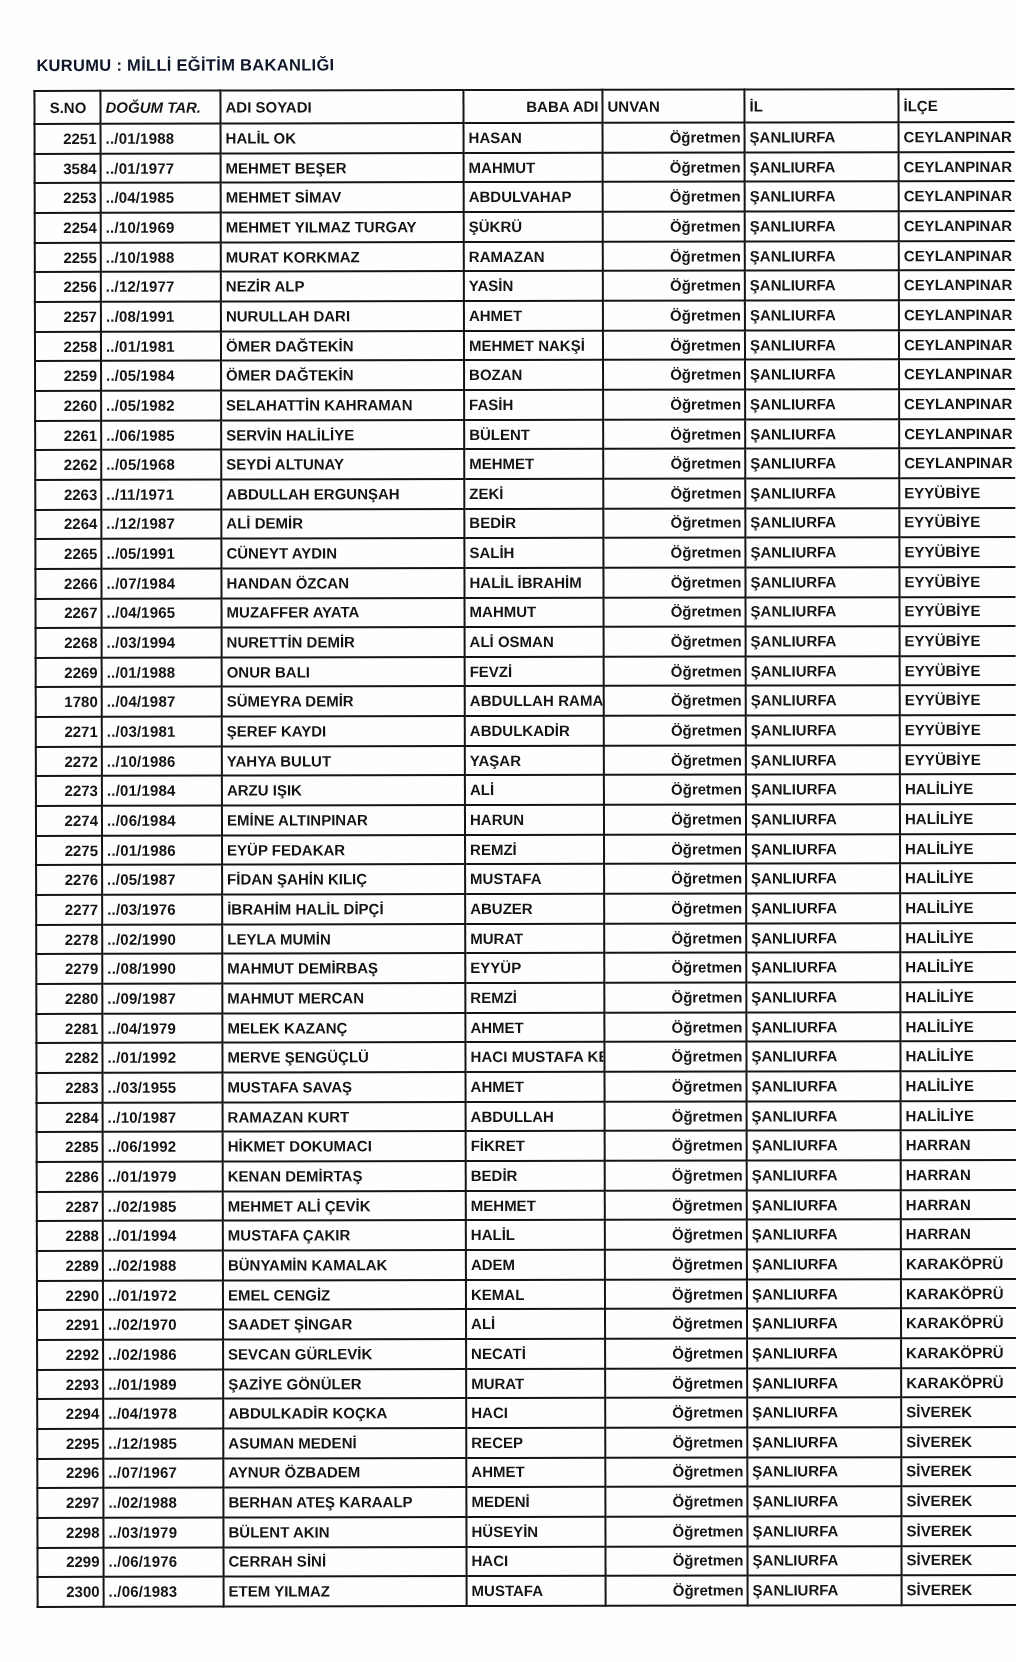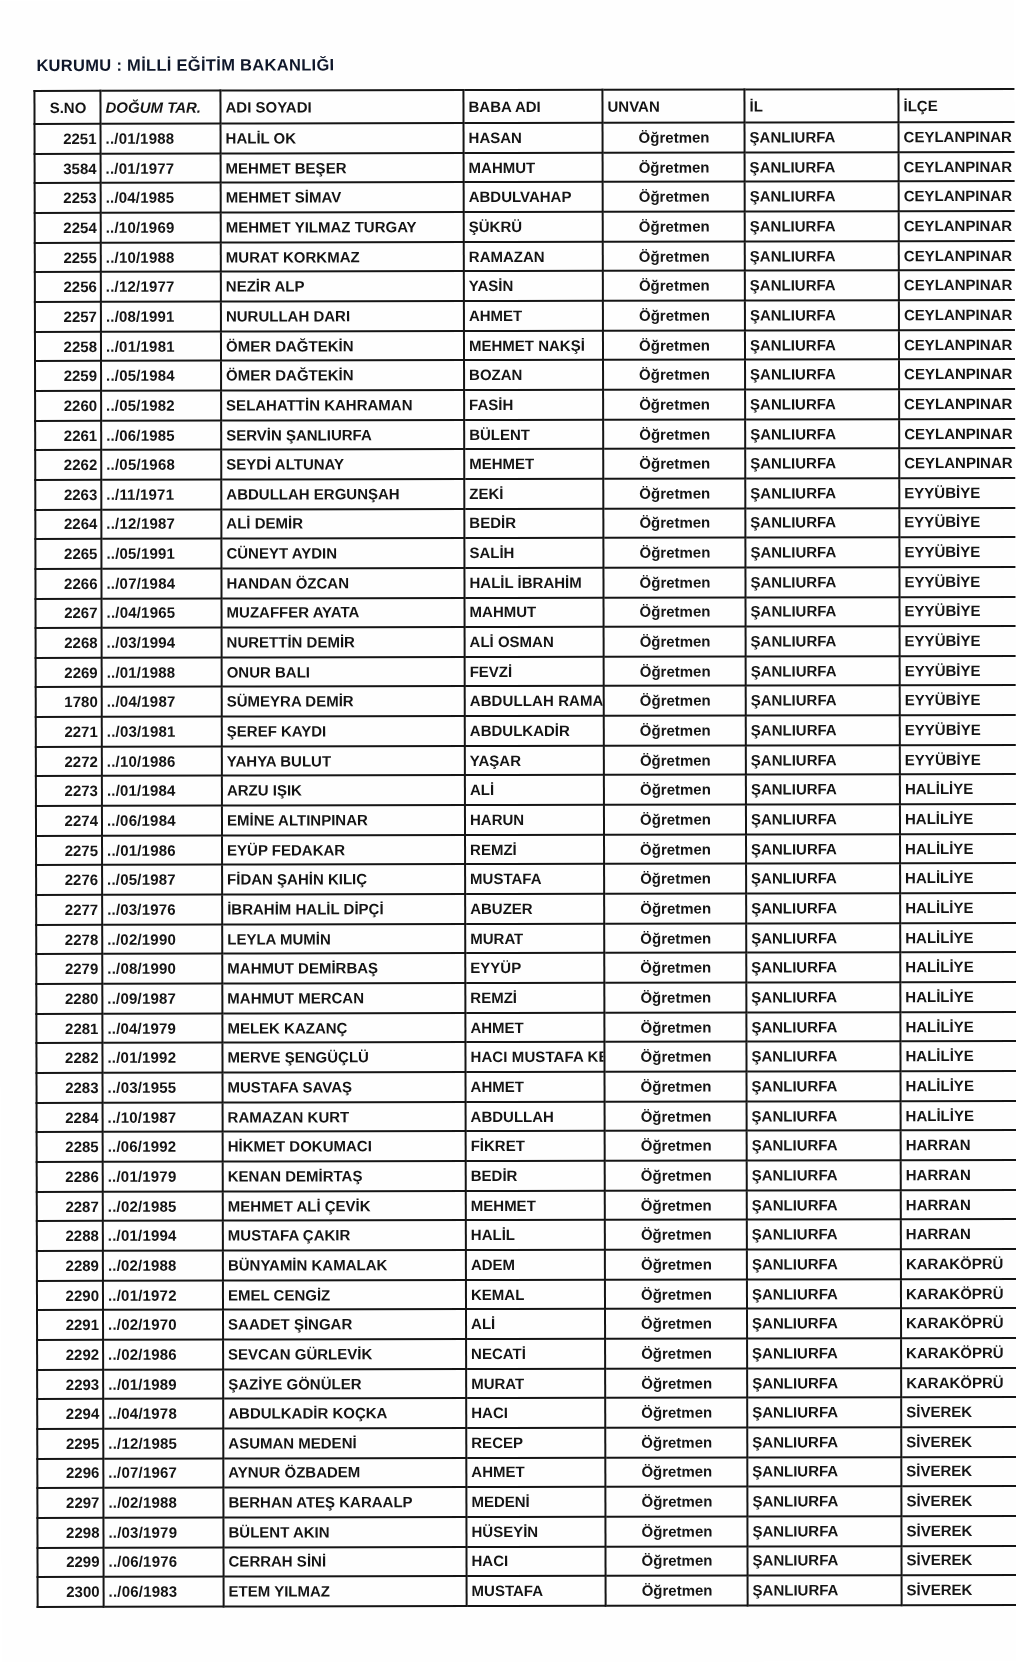--- a/index.html
+++ b/index.html
@@ -46,28 +46,28 @@
     overflow: hidden;
     white-space: nowrap;
     vertical-align: middle;
     line-height: 1.05;
   }
   table.personnel thead tr { height: 33px; }
   table.personnel tbody tr { height: 29.66px; }
   th.col0 { width: 57px;  text-align: center; padding-left: 2px; }
   th.col1 { width: 111px; text-align: left; font-size: 14.5px; font-style: italic; }
   th.col2 { width: 234px; text-align: left; }
-  th.col3 { width: 130px; text-align: left; }
+  th.col3 { width: 130px; text-align: right; }
   th.col4 { width: 133px; text-align: left; }
   th.col5 { width: 145px; text-align: left; }
   th.col6 { width: 140px; text-align: left; }
   td.col0 { text-align: right; padding-right: 4px; }
   td.col1 { text-align: left; padding-left: 2px; letter-spacing: 0.2px; }
   td.col2, td.col3, td.col5, td.col6 { text-align: left; }
-  td.col4 { text-align: center; margin-left: 32px; }
+  td.col4 { text-align: right; margin-left: 32px; }
   td.shrink { font-size: 10px; letter-spacing: 0.1px; }
 </style>
 </head>
 <body>
 
 <div class="sheet">
   <div class="doc-title">KURUMU : MİLLİ EĞİTİM BAKANLIĞI</div>
 
   <table class="personnel">
     <thead>
@@ -168,21 +168,21 @@
           <td class="col1">../05/1982</td>
           <td class="col2">SELAHATTİN KAHRAMAN</td>
           <td class="col3">FASİH</td>
           <td class="col4">Öğretmen</td>
           <td class="col5">ŞANLIURFA</td>
           <td class="col6">CEYLANPINAR</td>
         </tr>
         <tr>
           <td class="col0">2261</td>
           <td class="col1">../06/1985</td>
-          <td class="col2">SERVİN ŞANLIURFA</td>
+          <td class="col2">SERVİN HALİLİYE</td>
           <td class="col3">BÜLENT</td>
           <td class="col4">Öğretmen</td>
           <td class="col5">ŞANLIURFA</td>
           <td class="col6">CEYLANPINAR</td>
         </tr>
         <tr>
           <td class="col0">2262</td>
           <td class="col1">../05/1968</td>
           <td class="col2">SEYDİ ALTUNAY</td>
           <td class="col3">MEHMET</td>

